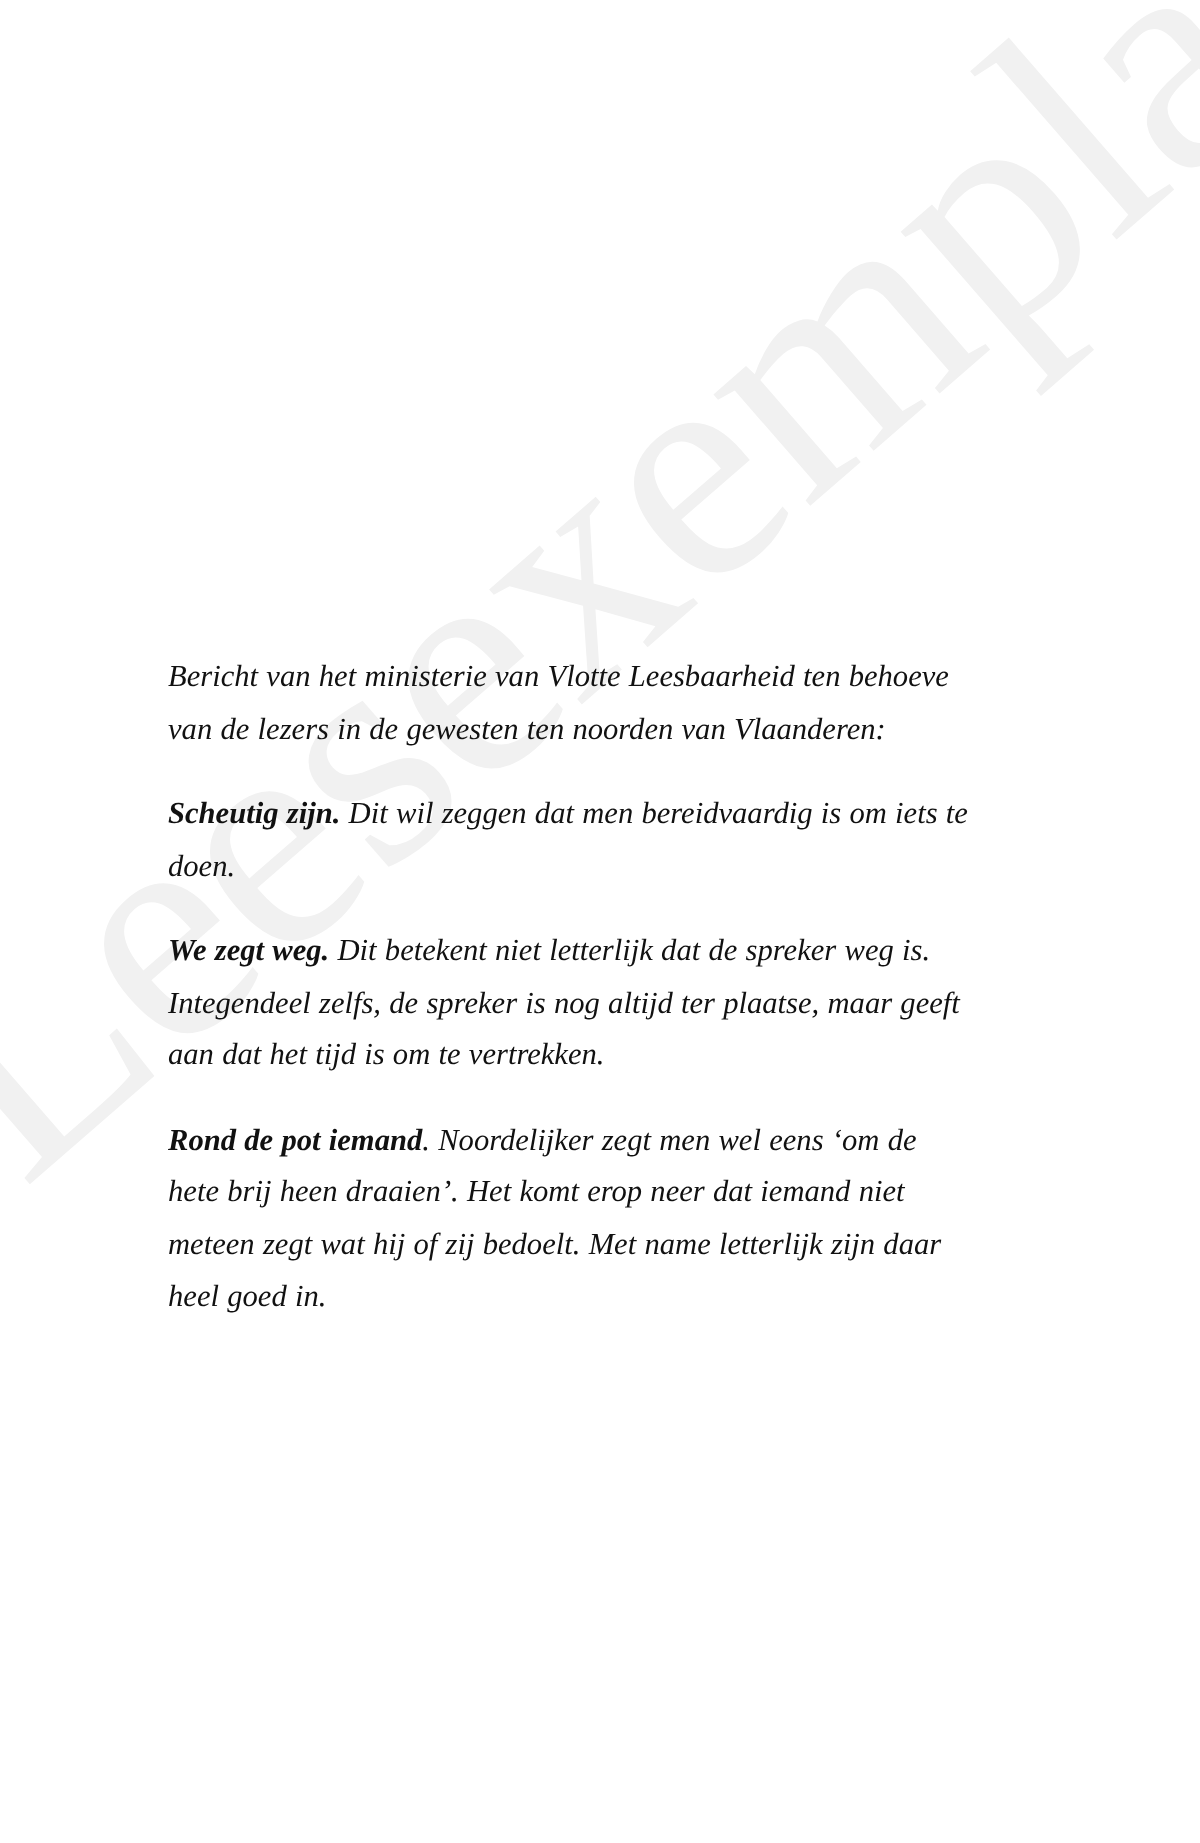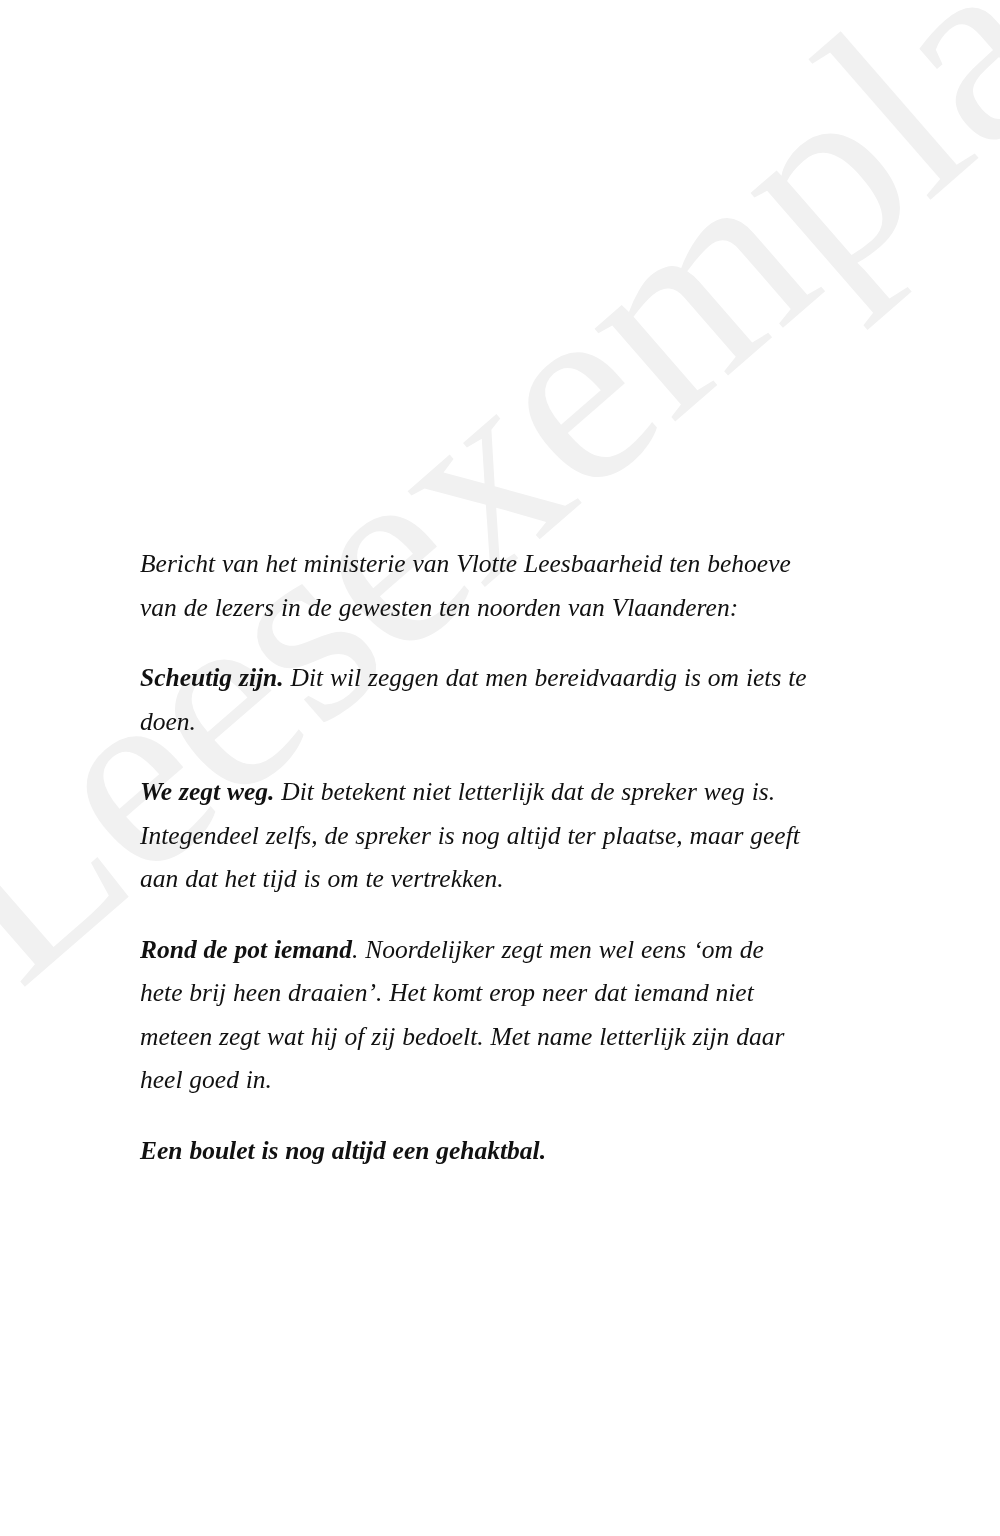--- a/index.html
+++ b/index.html
@@ -99,18 +99,15 @@
     </p>
 
     <p class="para">
       <span class="term">We zegt weg.</span><span> Dit betekent niet letterlijk dat de spreker weg is. Integendeel zelfs, de spreker is nog altijd ter plaatse, maar geeft aan dat het tijd is om te vertrekken.</span>
     </p>
 
     <p class="para">
       <span class="term">Rond de pot iemand</span><span>. Noordelijker zegt men wel eens ‘om de hete brij heen draaien’. Het komt erop neer dat iemand niet meteen zegt wat hij of zij bedoelt. Met name letterlijk zijn daar heel goed in.</span>
     </p>
 
-    <p class="para para-final">
-      <span class="all-bold">Een boulet is nog altijd een gehaktbal.</span>
-    </p>
 
   </div>
 </div>
 
 </body></html>

